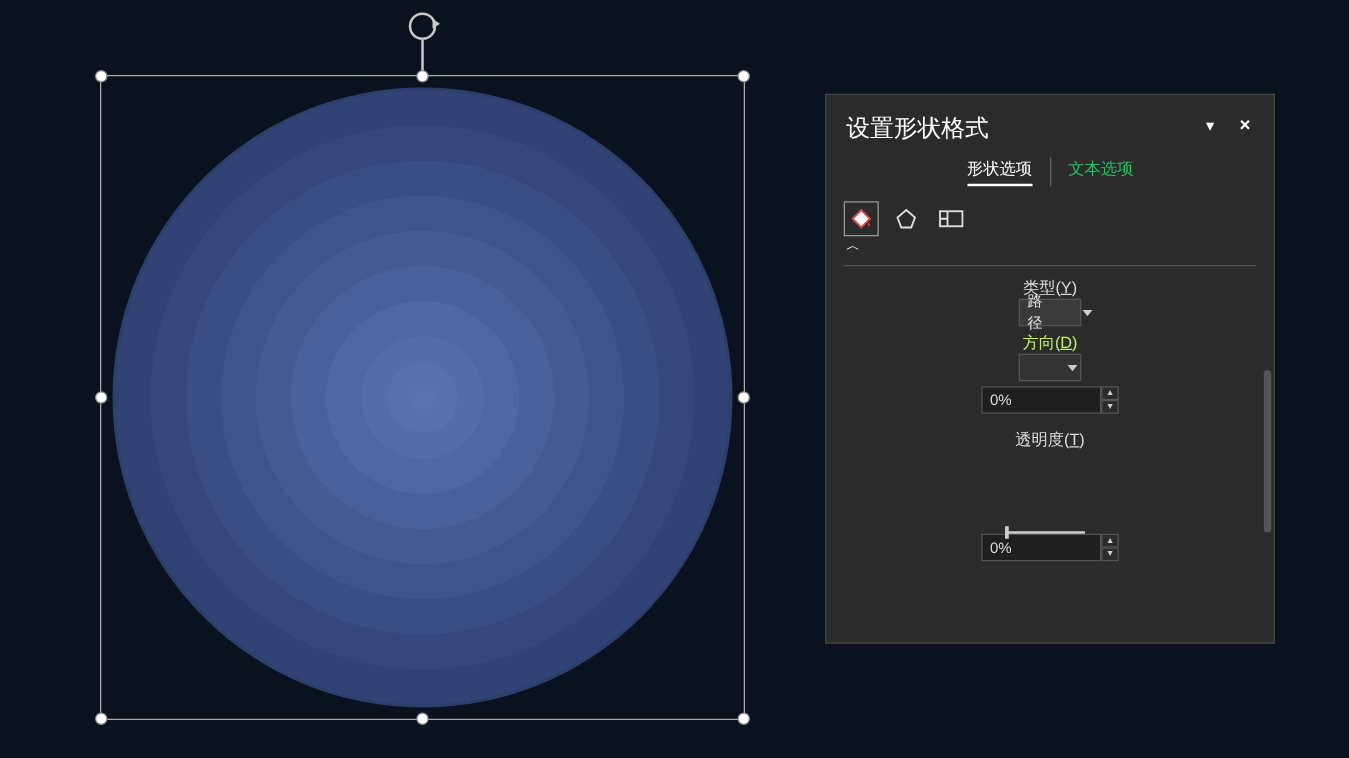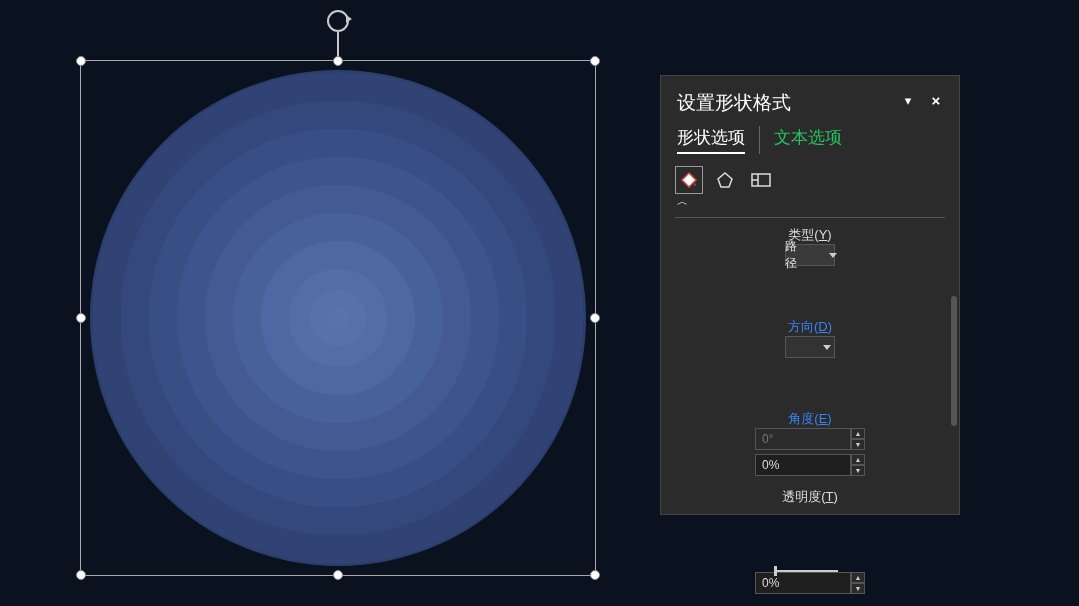--- a/index.html
+++ b/index.html
@@ -74,21 +74,21 @@
     #304374 62%, #304374 70%,
     #2c3e6c 70%, #2c3e6c 78%,
     #283964 78%, #283964 86%,
     #24345c 86%, #24345c 93%,
     #1f2e52 93%, #1f2e52 100%);
 }
 
 .panel {
   position: absolute;
   left: 660px; top: 75px;
-  width: 300px; height: 440px;
+  width: 360px; height: 440px;
   background: #2b2b2b;
   border: 1px solid #444;
   font-size: 13px;
 }
 .panel-header {
   padding: 14px 16px 4px 16px;
   display: flex;
   align-items: center;
 }
 .panel-title {
@@ -101,21 +101,22 @@
   margin-left: 14px;
   color: #fff;
   cursor: pointer;
   text-align: center;
   line-height: 10px;
 }
 .tabs {
   padding: 6px 16px 10px 16px;
   display: flex;
   gap: 14px;
-  font-size: 17px;
+  font-size: 13px;
+  justify-content: center;
 }
 .tab { color: #22c55e; cursor: pointer; padding-bottom: 3px;}
 .tab.active { color: #fff; border-bottom: 2px solid #fff; }
 .vline { width: 1px; background: #666; }
 .icon-row {
   padding: 2px 14px 0 14px;
   display: flex;
   gap: 8px;
   align-items: center;
 }
@@ -131,30 +132,30 @@
 .body { padding: 4px 16px 8px 16px; }
 .row {
   display: flex;
   align-items: center;
   min-height: 30px;
   margin-top: 4px;
   flex-direction: column;
 }
 .row-label { flex: 1; color: #ddd; }
 .row-label .ul { text-decoration: underline; }
-.row-label.disabled { color: #3b82f6; margin-top: 48px; }
+.row-label.disabled { color: #bef264; }
 .ctrl {
   width: 50px;
   height: 22px;
   background: #3a3a3a;
   border: 1px solid #555;
   display: flex; align-items: center; justify-content: center;
   font-size: 12px;
 }
-.ctrl.drop { justify-content: center; padding: 0 4px 0 6px; gap: 28px;}
+.ctrl.drop { justify-content: flex-start; padding: 0 4px 0 6px; gap: 28px;}
 .ctrl.disabled { color: #777; background:#333; }
 .ctrl .swatch-hatch {
   width: 18px; height: 14px;
   background: repeating-linear-gradient(45deg,#555 0,#555 2px,#333 2px,#333 4px);
 }
 .dropdown-arrow { width: 0;height:0;border-left:4px solid transparent;border-right:4px solid transparent;border-top:5px solid #ccc; margin-left:4px;}
 .spinner {
   display: flex;
   width: 110px;
 }
@@ -316,32 +317,20 @@
     <div class="row">
       <div class="row-label disabled">
         <span>方向(</span><span class="ul">D</span><span>)</span>
       </div>
       <div class="ctrl drop disabled">
         <div class="swatch-hatch"></div>
         <div class="dropdown-arrow"></div>
       </div>
     </div>
 
-    <div class="row">
-      <div class="row-label disabled">
-        <span>角度(</span><span class="ul">E</span><span>)</span>
-      </div>
-      <div class="spinner">
-        <div class="spinner-input" style="color:#777;background:#2b2b2b">0°</div>
-        <div class="spinner-btns">
-          <div class="spinner-btn">▲</div>
-          <div class="spinner-btn">▼</div>
-        </div>
-      </div>
-    </div>
 
 
 
     <div class="row">
       <div class="spinner">
         <div class="spinner-input">0%</div>
         <div class="spinner-btns">
           <div class="spinner-btn">▲</div>
           <div class="spinner-btn">▼</div>
         </div>

